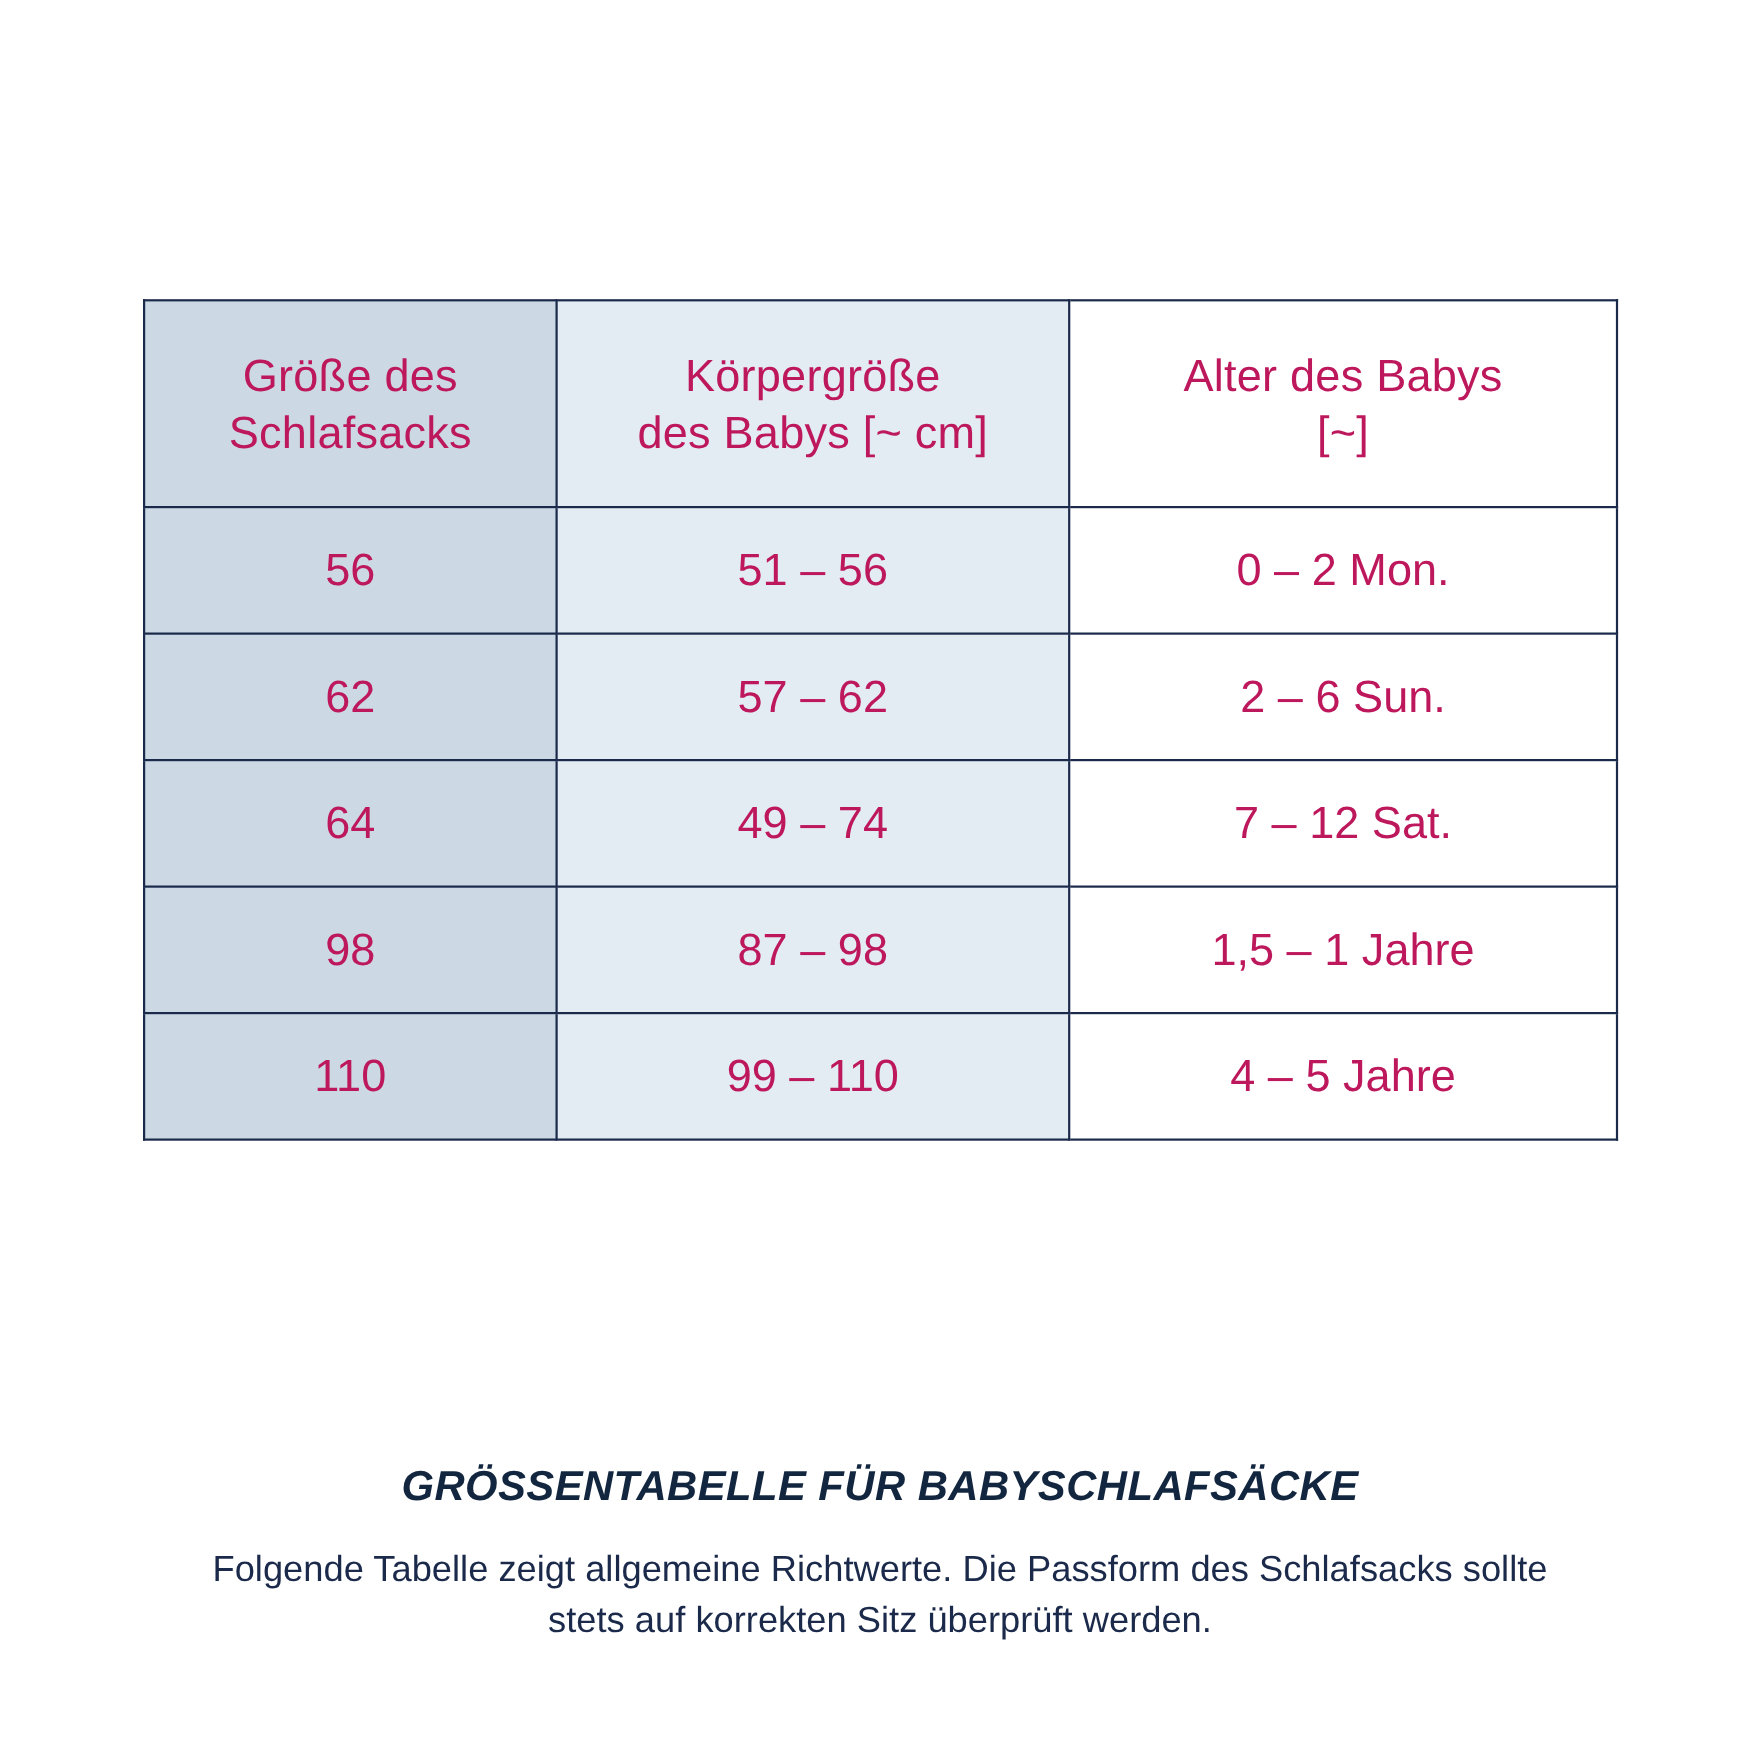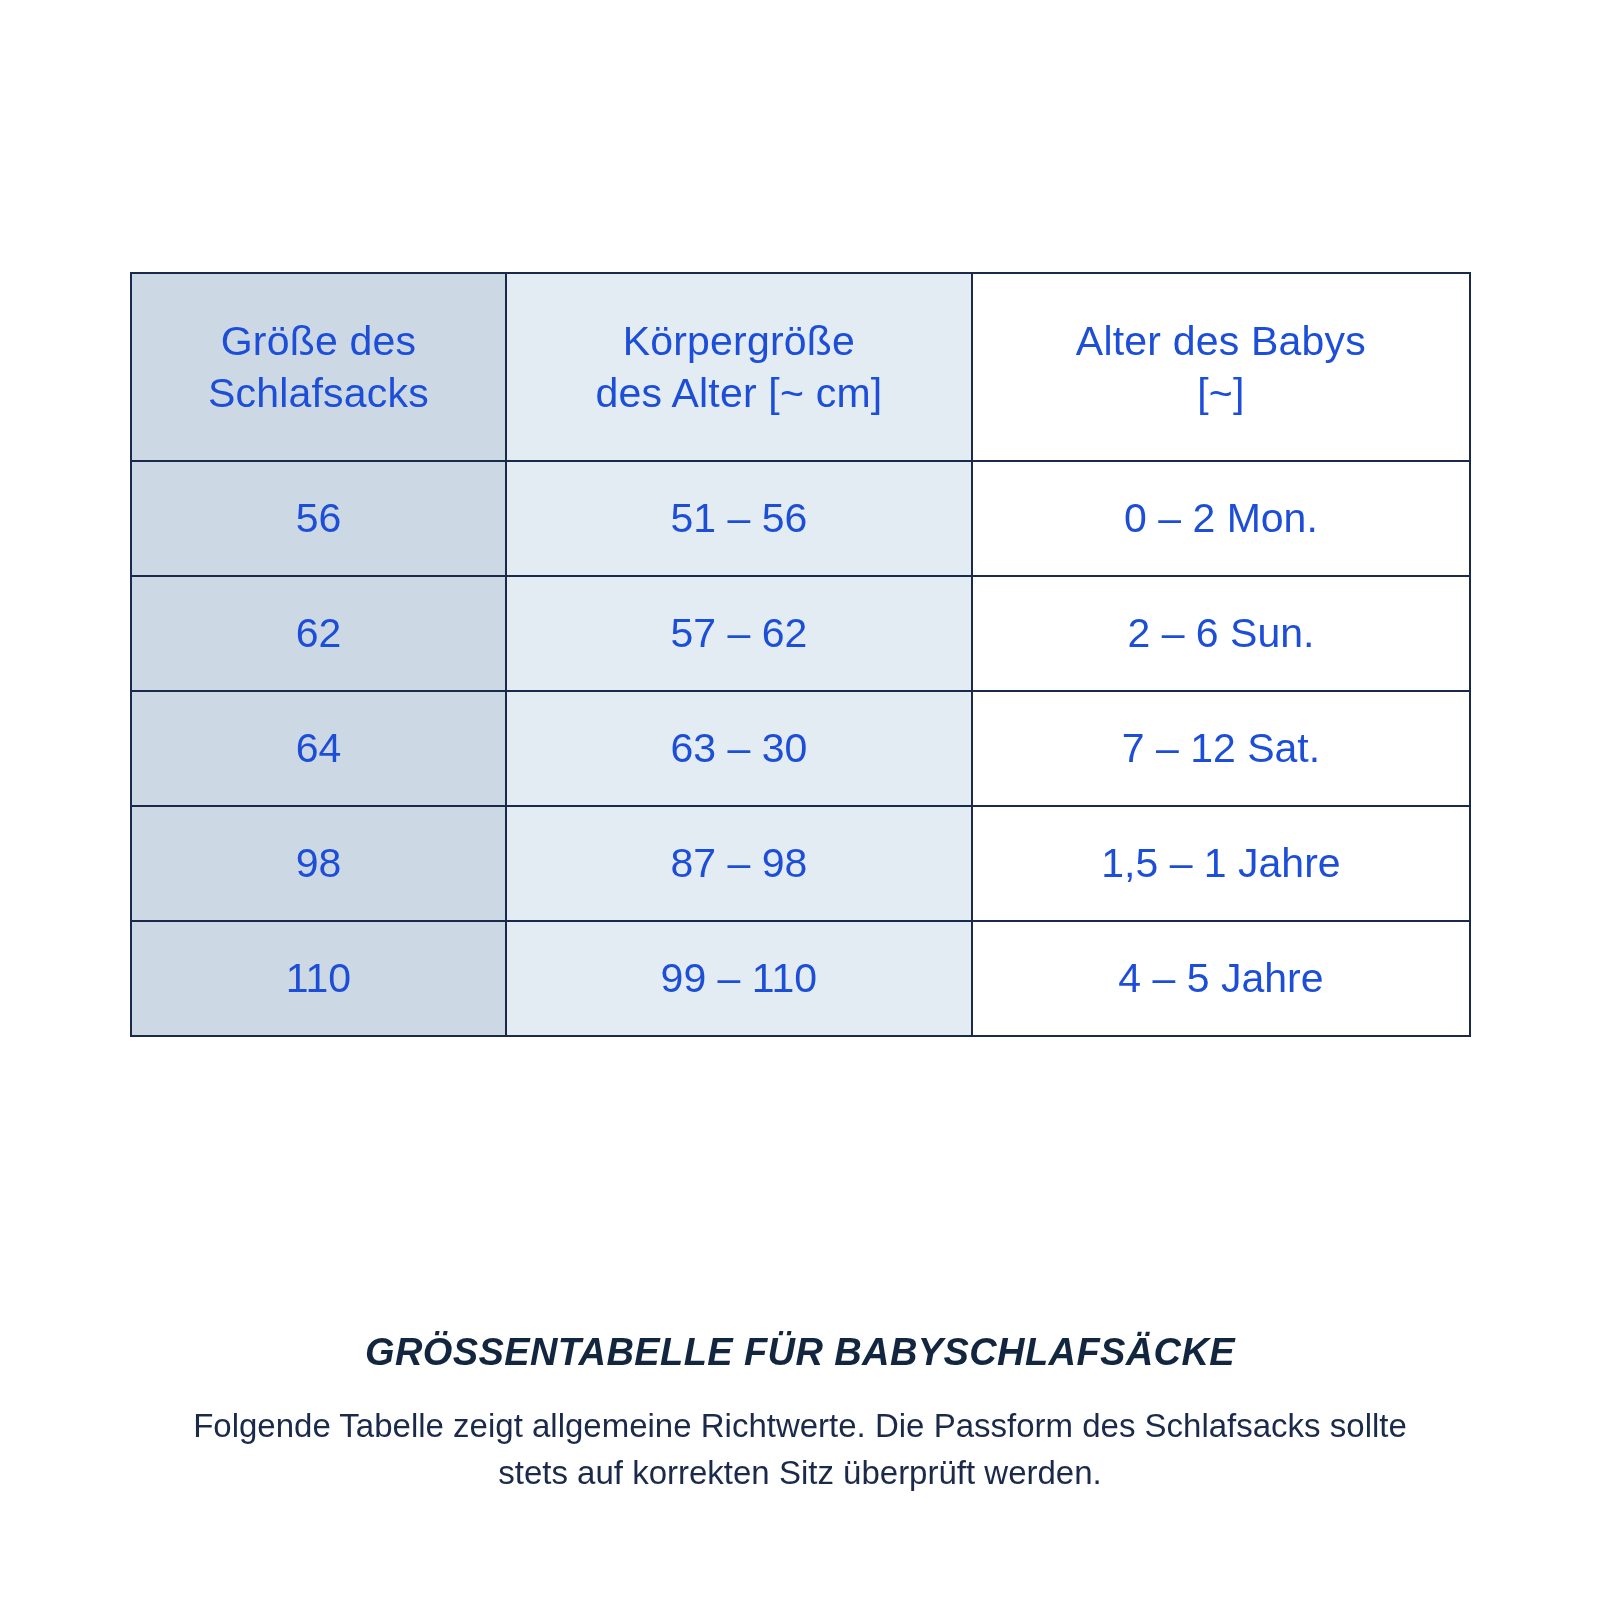--- a/index.html
+++ b/index.html
@@ -35,21 +35,21 @@
   }
   table.size-table col.c1 { width: 28.0%; }
   table.size-table col.c2 { width: 34.8%; }
   table.size-table col.c3 { width: 37.2%; }
 
   table.size-table th,
   table.size-table td {
     border: 2px solid #1b2a4a;
     text-align: center;
     vertical-align: middle;
-    color: #1d4ed8;
+    color: #be185d;
     font-weight: 400;
     padding: 0;
   }
 
   thead th {
     height: 186px;
     font-size: 41px;
     line-height: 1.28;
     letter-spacing: 0.2px;
   }
@@ -104,42 +104,42 @@
         <col class="c3">
       </colgroup>
       <thead>
         <tr>
           <th class="col1">
             <span class="hdr-line">Größe des</span>
             <span class="hdr-line">Schlafsacks</span>
           </th>
           <th class="col2">
             <span class="hdr-line">Körpergröße</span>
-            <span class="hdr-line">des Alter [~ cm]</span>
+            <span class="hdr-line">des Babys [~ cm]</span>
           </th>
           <th class="col3">
             <span class="hdr-line">Alter des Babys</span>
             <span class="hdr-line">[~]</span>
           </th>
         </tr>
       </thead>
       <tbody>
         <tr>
           <td class="col1">56</td>
           <td class="col2">51 – 56</td>
           <td class="col3">0 – 2 Mon.</td>
         </tr>
         <tr>
           <td class="col1">62</td>
           <td class="col2">57 – 62</td>
           <td class="col3">2 – 6 Sun.</td>
         </tr>
         <tr>
           <td class="col1">64</td>
-          <td class="col2">63 – 30</td>
+          <td class="col2">49 – 74</td>
           <td class="col3">7 – 12 Sat.</td>
         </tr>
         <tr>
           <td class="col1">98</td>
           <td class="col2">87 – 98</td>
           <td class="col3">1,5 – 1 Jahre</td>
         </tr>
         <tr>
           <td class="col1">110</td>
           <td class="col2">99 – 110</td>

